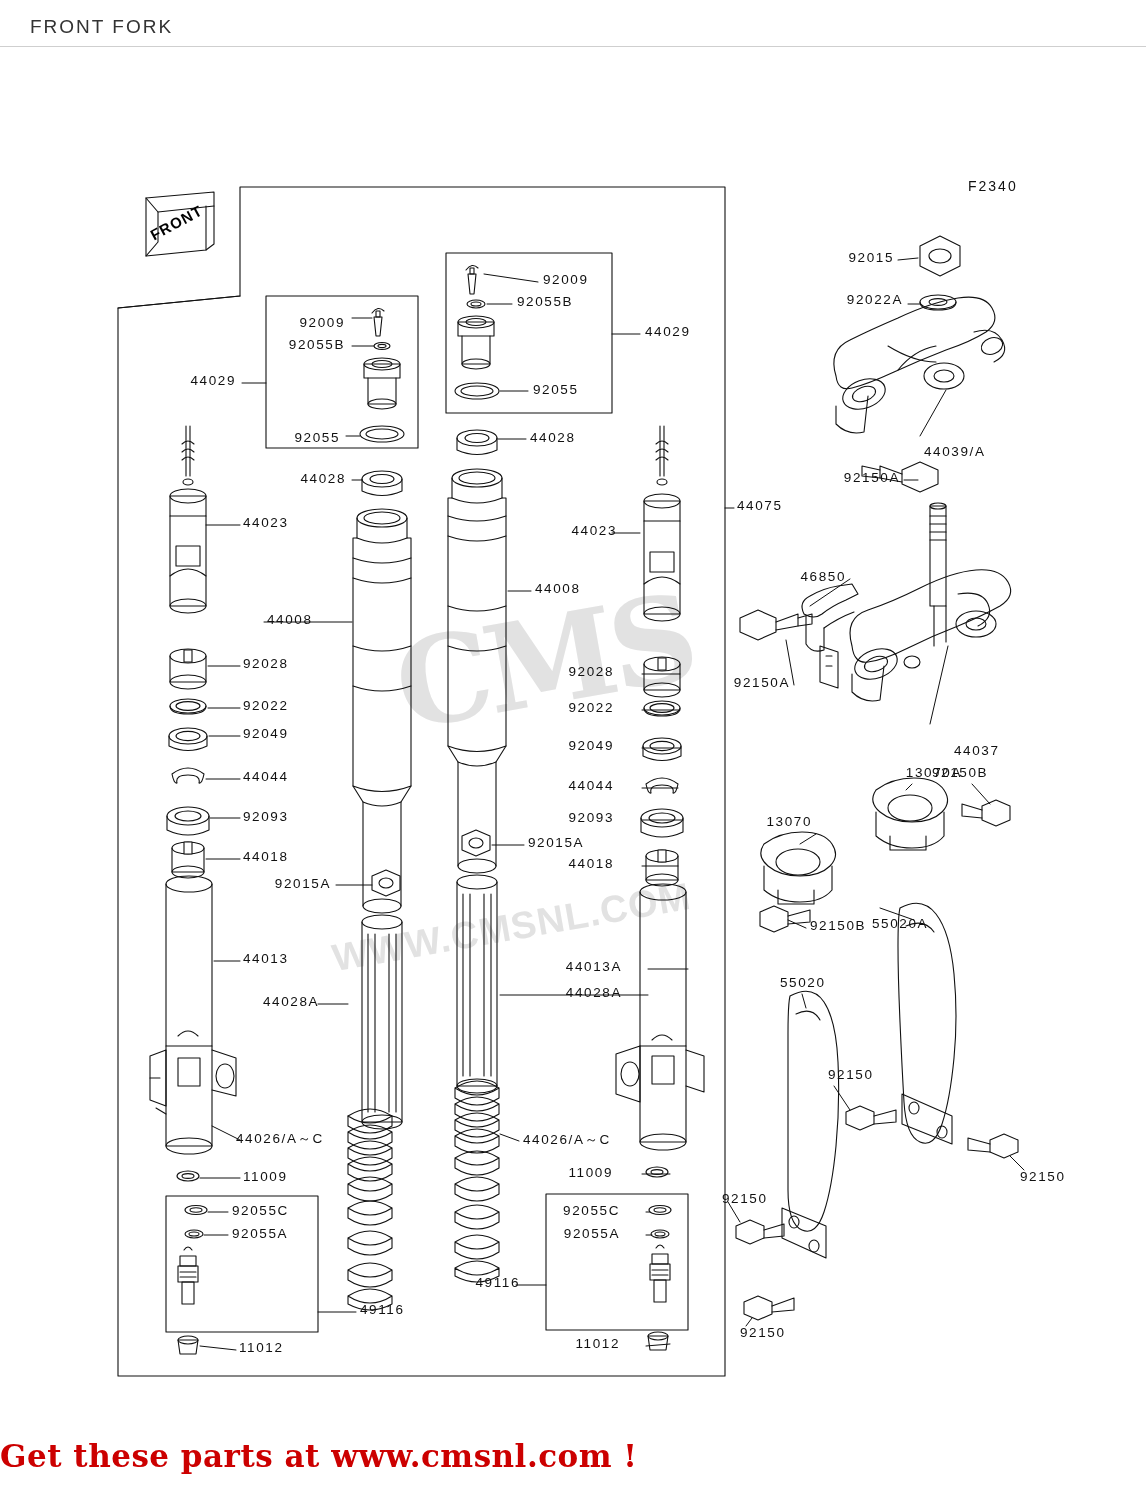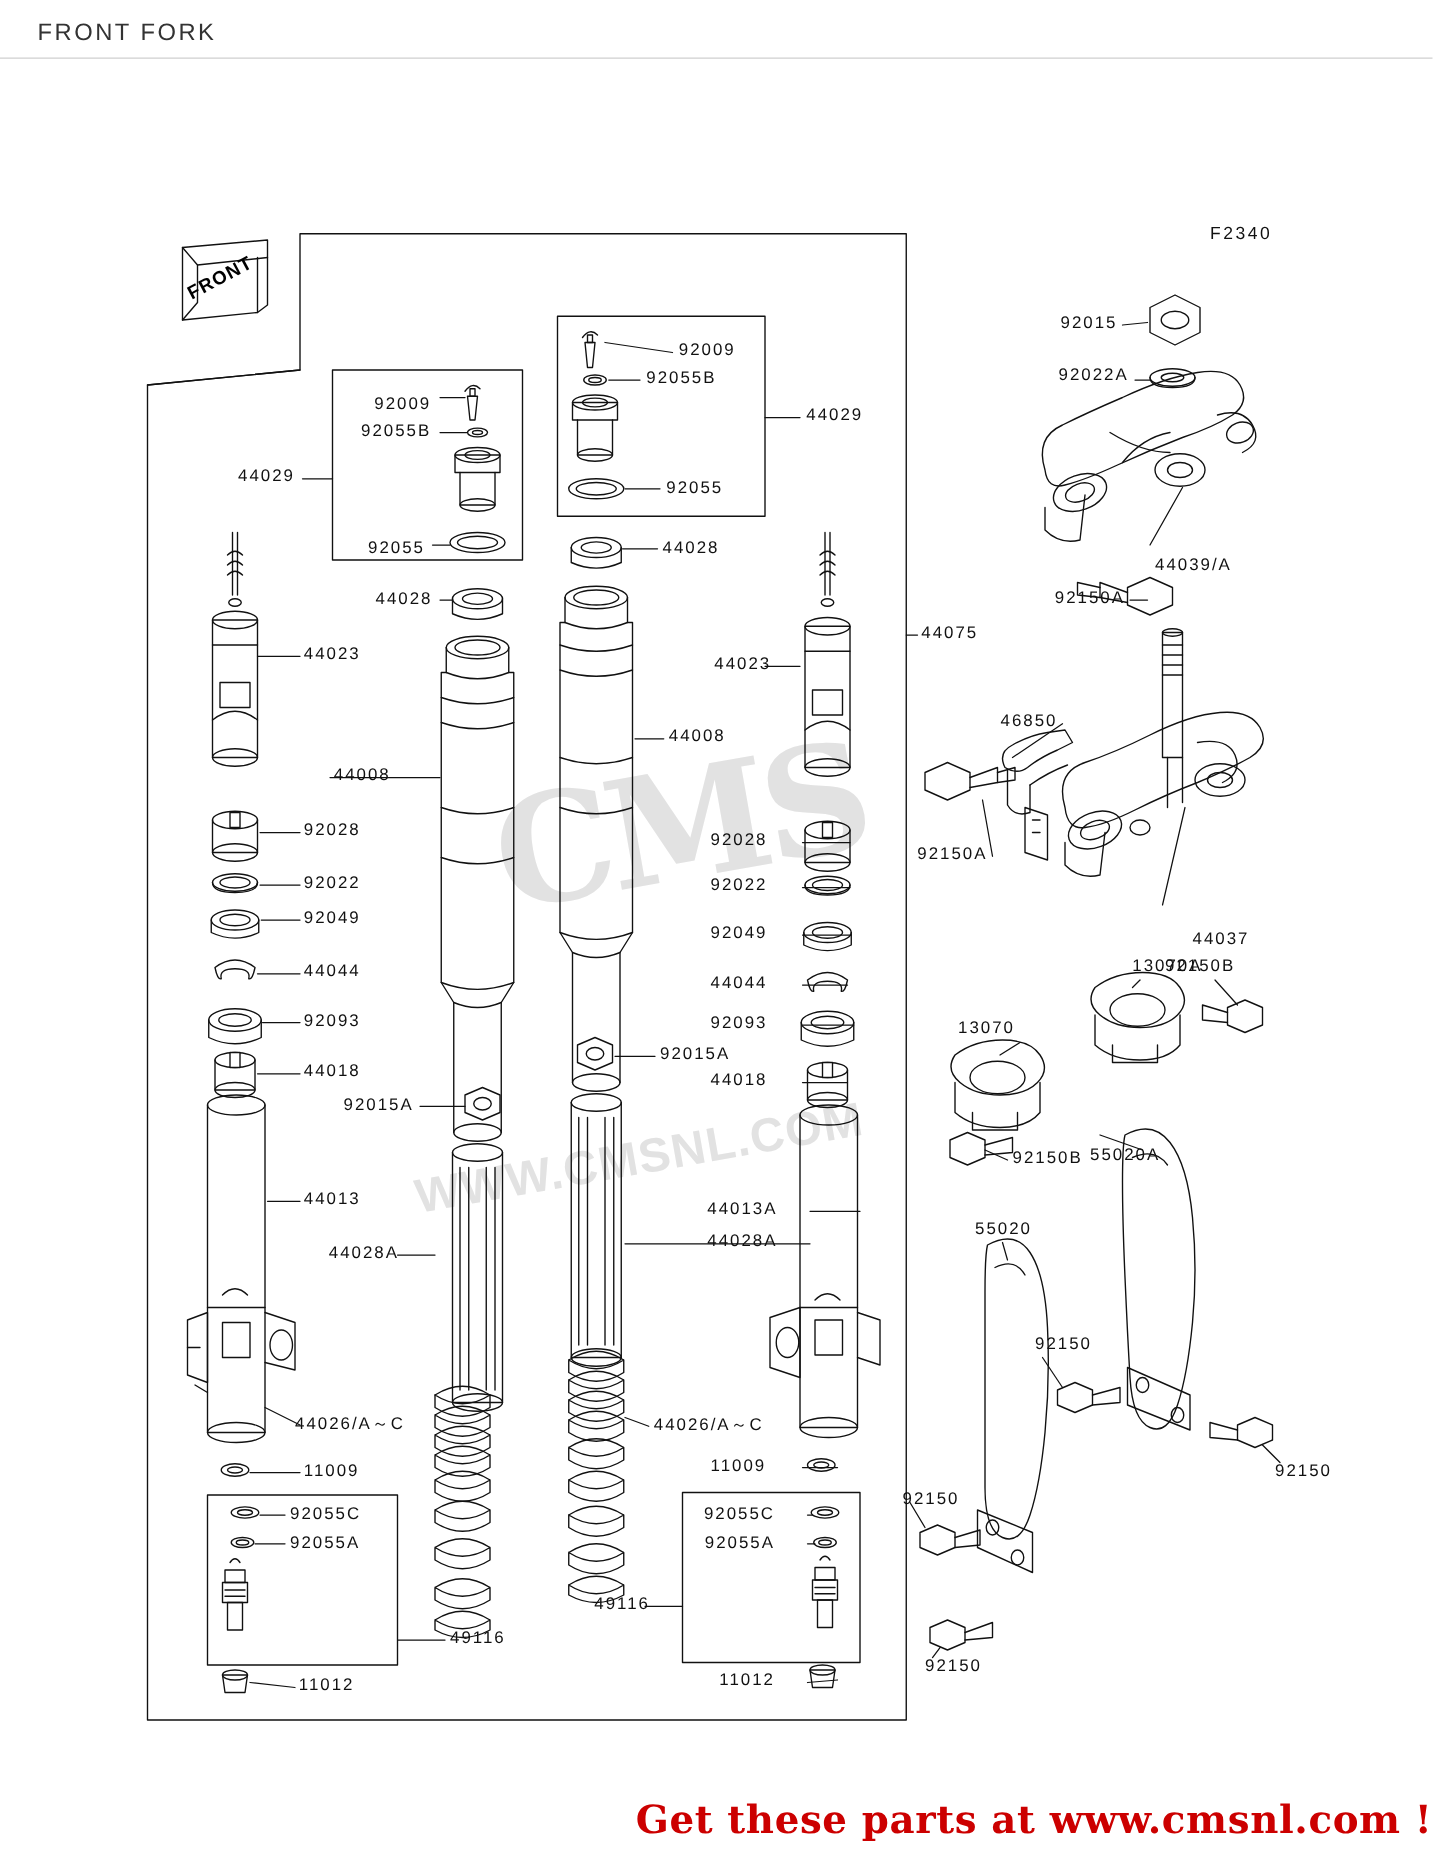--- a/index.html
+++ b/index.html
@@ -36,21 +36,21 @@
     width: 1146px;
     height: 1px;
     background: #cfcfcf;
   }
   
   .footer-cta {
     position: absolute;
     left: 0;
     top: 1438px;
     width: 1146px;
-    text-align: right;
+    text-align: left;
     font-family: "DejaVu Serif", serif;
     font-weight: bold;
     font-size: 31px;
     color: #cc0000;
     letter-spacing: 0.5px;
   }
   
   .diagram {
     position: absolute;
     left: 0;

